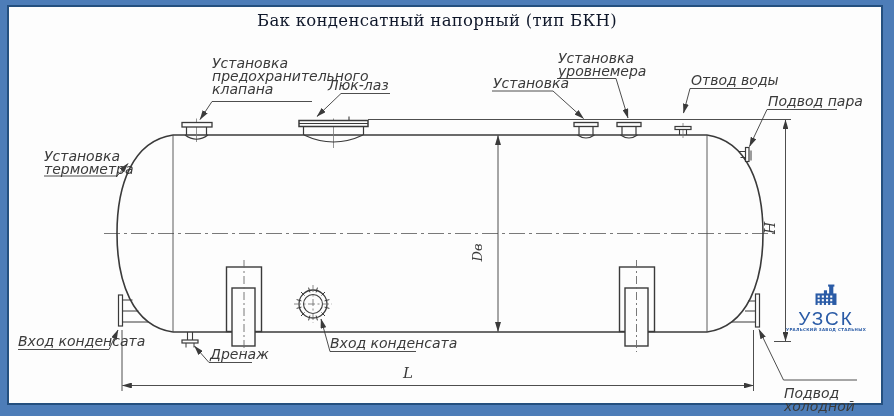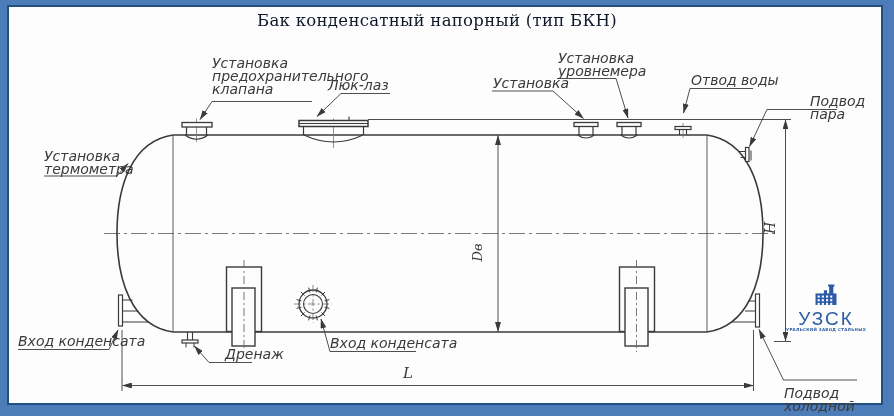--- a/index.html
+++ b/index.html
@@ -174,23 +174,23 @@
   <div class="callout" style="left:44px; top:150px;">Установка
 термометра</div>
   <div class="callout" style="left:212px; top:57px;">Установка
 предохранительного
 клапана</div>
   <div class="callout" style="left:328px; top:79px;">Люк-лаз</div>
   <div class="callout" style="left:493px; top:77px;">Установка</div>
   <div class="callout" style="left:558px; top:52px;">Установка
 уровнемера</div>
   <div class="callout" style="left:691px; top:74px;">Отвод воды</div>
-  <div class="callout" style="left:768px; top:95px;margin-left:42px;">Подвод пара</div>
+  <div class="callout" style="left:768px; top:95px;">Подвод пара</div>
   <div class="callout" style="left:18px; top:335px;">Вход конденсата</div>
-  <div class="callout" style="left:225px; top:348px;">Дренаж</div>
+  <div class="callout" style="left:210px; top:348px;">Дренаж</div>
   <div class="callout" style="left:330px; top:337px;">Вход конденсата</div>
   <div class="callout" style="left:784px; top:352px;margin-top:35px;">Подвод
 холодной воды</div>
 
   <div class="dim rot" style="left:468px; top:245px; font-size:13px;">Dв</div>
   <div class="dim rot" style="left:764px; top:220px; font-size:14px;">H</div>
   <div class="dim" style="left:403px; top:364px; font-size:15px;">L</div>
 
   <div id="logo">
     <svg width="28" height="22" viewBox="0 0 24 21" style="display:inline-block;">

